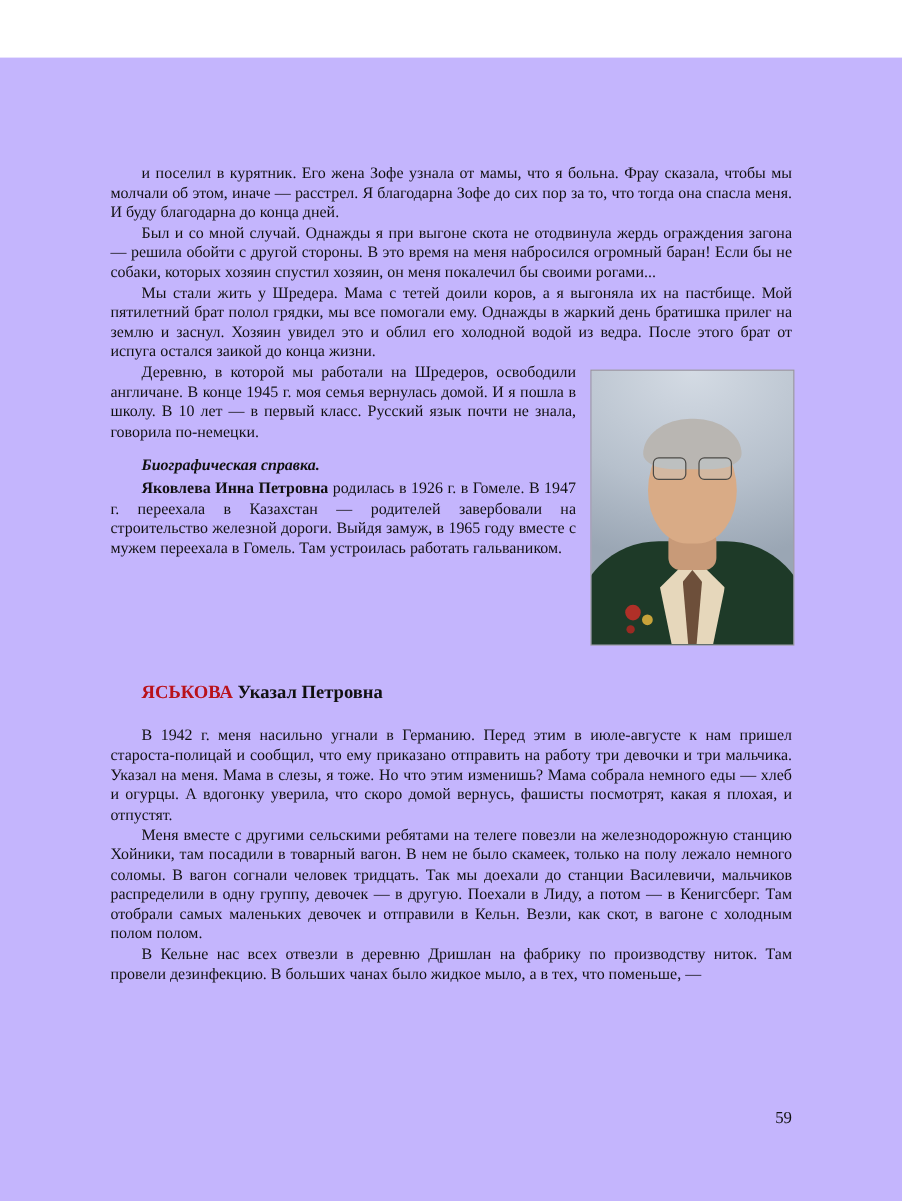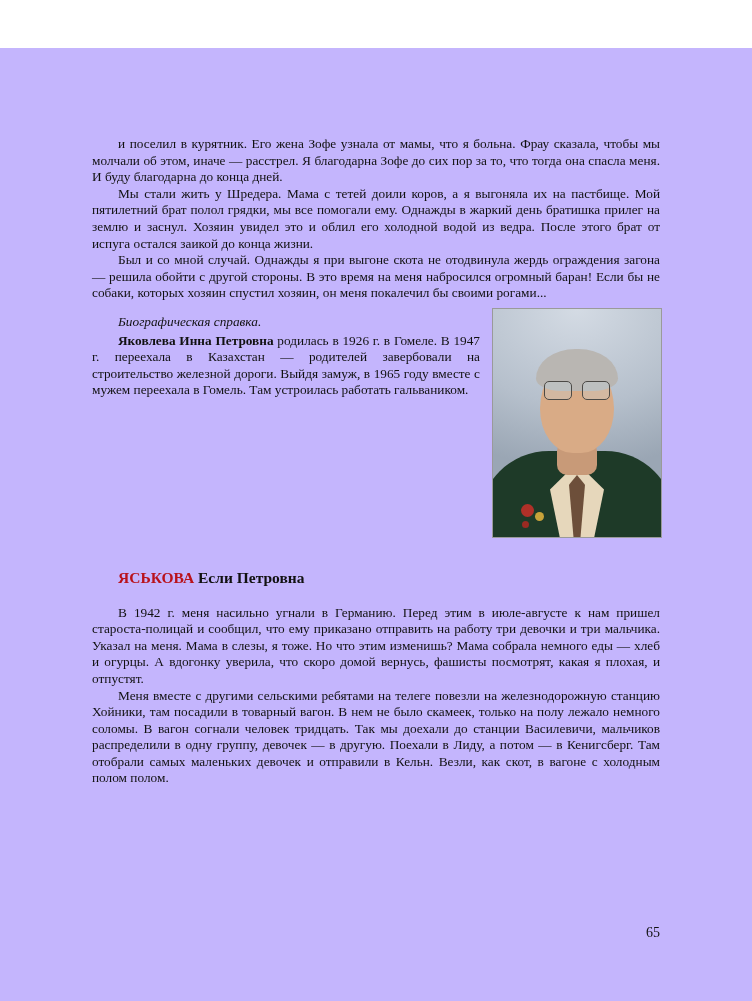--- a/index.html
+++ b/index.html
@@ -126,21 +126,21 @@
   .ph-medal {
     position: absolute;
     left: 28px; bottom: 20px;
     width: 13px; height: 13px;
     background: #b03028;
     border-radius: 50%;
     box-shadow: 12px 6px 0 -2px #c8a33a, -2px 14px 0 -3px #9a2a22;
   }
   .bio-title {
     font-style: italic;
-    font-weight: normal;
+    font-weight: bold;
     font-size: 13.3px;
     margin: 12px 0 2px 0;
     text-indent: 26px;
   }
   .bio-name {
     font-weight: bold;
   }
   .section-heading {
     margin: 30px 0 18px 0;
     font-size: 15.5px;
@@ -163,44 +163,46 @@
   }
   .clearfix::after { content: ""; display: block; clear: both; }
 </style>
 </head>
 <body>
 
 <div class="page">
   <div class="content">
 
     <p>и поселил в курятник. Его жена Зофе узнала от мамы, что я больна. Фрау сказала, чтобы мы молчали об этом, иначе — расстрел. Я благодарна Зофе до сих пор за то, что тогда она спасла меня. И буду благодарна до конца дней.</p>
+    <p>Был и со мной случай. Однажды я при выгоне скота не отодвинула жердь ограждения загона — решила обойти с другой стороны. В это время на меня набросился огромный баран! Если бы не собаки, которых хозяин спустил хозяин, он меня покалечил бы своими рогами...</p>
     <p>Мы стали жить у Шредера. Мама с тетей доили коров, а я выгоняла их на пастбище. Мой пятилетний брат полол грядки, мы все помогали ему. Однажды в жаркий день братишка прилег на землю и заснул. Хозяин увидел это и облил его холодной водой из ведра. После этого брат от испуга остался заикой до конца жизни.</p>
-    <p>Был и со мной случай. Однажды я при выгоне скота не отодвинула жердь ограждения загона — решила обойти с другой стороны. В это время на меня набросился огромный баран! Если бы не собаки, которых хозяин спустил хозяин, он меня покалечил бы своими рогами...</p>
 
     <div class="photo-wrap">
       <div class="photo">
         <div class="ph-bg"></div>
         <div class="ph-shoulders"></div>
         <div class="ph-shirt"></div>
         <div class="ph-tie"></div>
         <div class="ph-neck"></div>
         <div class="ph-head"></div>
         <div class="ph-hair"></div>
         <div class="ph-glasses"></div>
         <div class="ph-medal"></div>
       </div>
     </div>
 
+    <p>Деревню, в которой мы работали на Шредеров, освободили англичане. В конце 1945 г. моя семья вернулась домой. И я пошла в школу. В 10 лет — в первый класс. Русский язык почти не знала, говорила по-немецки.</p>
 
     <p class="bio-title">Биографическая справка.</p>
     <p><span class="bio-name">Яковлева Инна Петровна</span><span> родилась в 1926 г. в Гомеле. В 1947 г. переехала в Казахстан — родителей завербовали на строительство железной дороги. Выйдя замуж, в 1965 году вместе с мужем переехала в Гомель. Там устроилась работать гальваником.</span></p>
 
     <div class="clearfix"></div>
 
-    <p class="section-heading"><span class="surname">ЯСЬКОВА</span> <span class="given">Если Петровна</span></p>
+    <p class="section-heading"><span class="surname">ЯСЬКОВА</span> <span class="given">Указал Петровна</span></p>
 
     <p>В 1942 г. меня насильно угнали в Германию. Перед этим в июле-августе к нам пришел староста-полицай и сообщил, что ему приказано отправить на работу три девочки и три мальчика. Указал на меня. Мама в слезы, я тоже. Но что этим изменишь? Мама собрала немного еды — хлеб и огурцы. А вдогонку уверила, что скоро домой вернусь, фашисты посмотрят, какая я плохая, и отпустят.</p>
     <p>Меня вместе с другими сельскими ребятами на телеге повезли на железнодорожную станцию Хойники, там посадили в товарный вагон. В нем не было скамеек, только на полу лежало немного соломы. В вагон согнали человек тридцать. Так мы доехали до станции Василевичи, мальчиков распределили в одну группу, девочек — в другую. Поехали в Лиду, а потом — в Кенигсберг. Там отобрали самых маленьких девочек и отправили в Кельн. Везли, как скот, в вагоне с холодным полом полом.</p>
+    <p>В Кельне нас всех отвезли в деревню Дришлан на фабрику по производству ниток. Там провели дезинфекцию. В больших чанах было жидкое мыло, а в тех, что поменьше, —</p>
 
   </div>
 
-  <div class="pagenum">65</div>
+  <div class="pagenum">59</div>
 </div>
 
 </body></html>

